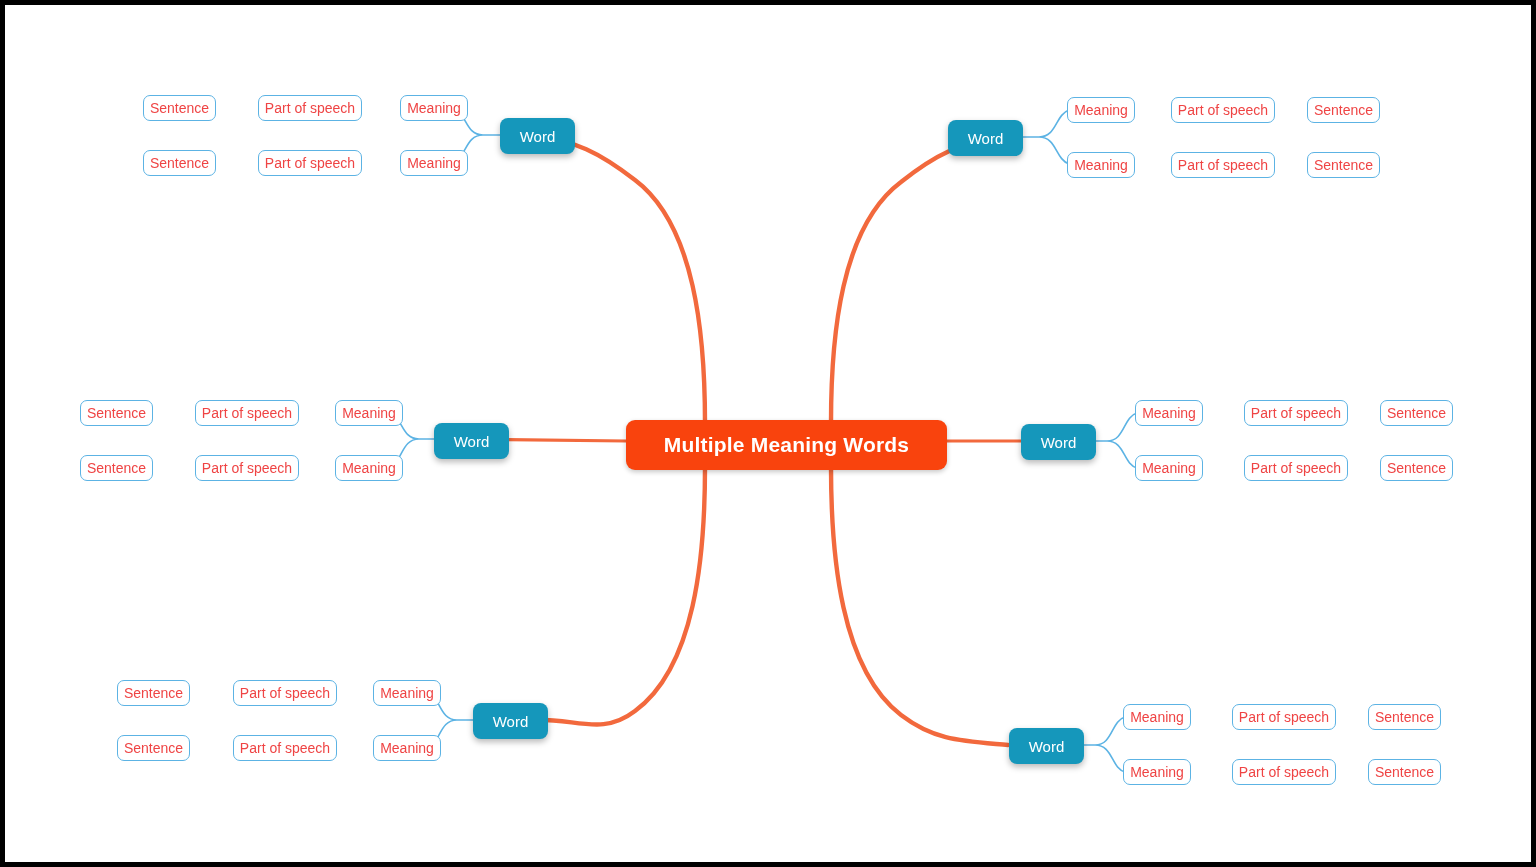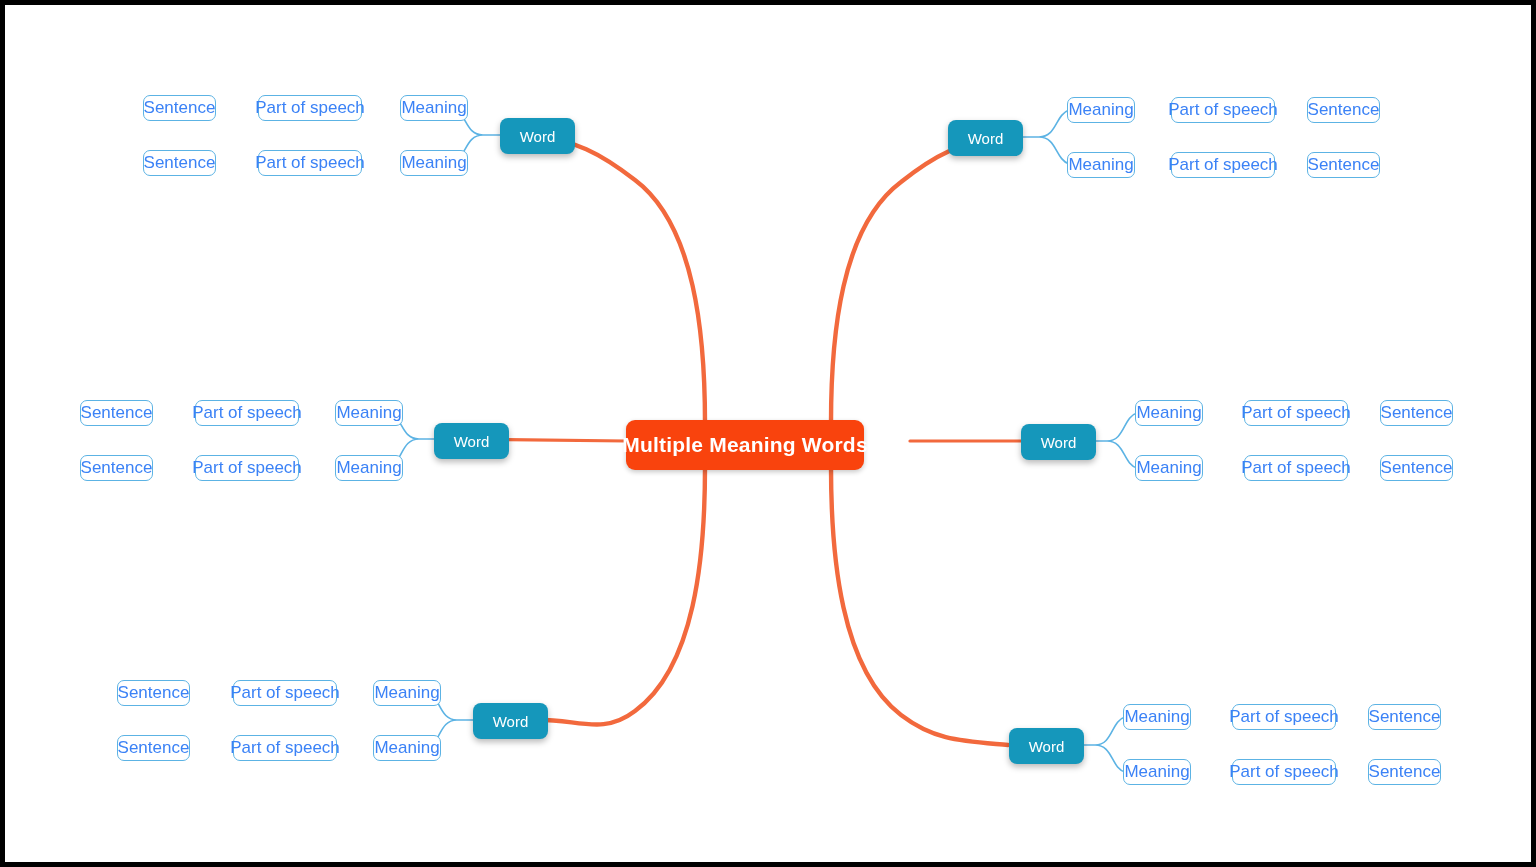--- a/index.html
+++ b/index.html
@@ -62,22 +62,22 @@
     background: #1597bb;
     color: #ffffff;
     font-size: 15px;
     font-weight: normal;
     border-radius: 8px;
     box-shadow: 0 3px 6px rgba(0,0,0,0.28);
   }
 
   .leaf-node {
     background: #ffffff;
-    color: #3b82f6;
-    font-size: 17px;
+    color: #ef4444;
+    font-size: 14px;
     font-weight: normal;
     border: 1.4px solid #5cb3e4;
     border-radius: 7px;
   }
 </style>
 </head>
 <body>
 
 <div id="frame">
   <div id="canvas">
@@ -144,21 +144,21 @@
 
       <path d="M 1074 740 L 1090 740 C 1108 740 1106 716 1120 712 M 1090 740 C 1108 740 1106 763 1120 767" fill="none" stroke="#5cb3e4" stroke-width="1.6"></path>
       <line x1="1120" y1="712" x2="1178" y2="712" stroke="#5cb3e4" stroke-width="1.6"></line>
       <line x1="1232" y1="712" x2="1314" y2="712" stroke="#5cb3e4" stroke-width="1.6"></line>
       <line x1="1368" y1="712" x2="1432" y2="712" stroke="#5cb3e4" stroke-width="1.6"></line>
       <line x1="1120" y1="767" x2="1178" y2="767" stroke="#5cb3e4" stroke-width="1.6"></line>
       <line x1="1232" y1="767" x2="1314" y2="767" stroke="#5cb3e4" stroke-width="1.6"></line>
       <line x1="1368" y1="767" x2="1432" y2="767" stroke="#5cb3e4" stroke-width="1.6"></line>
     </svg>
 
-    <div class="node center-node" style="left:621px; top:415px; width:238px; height:50px;">Multiple Meaning Words</div>
+    <div class="node center-node" style="left:621px; top:415px; width:321px; height:50px;">Multiple Meaning Words</div>
 
     <div class="node word-node" style="left:495px; top:113px; width:75px; height:36px;">Word</div>
 
     <div class="node leaf-node" style="left:395px; top:90px; width:68px; height:26px;">Meaning</div>
     <div class="node leaf-node" style="left:253px; top:90px; width:104px; height:26px;">Part of speech</div>
     <div class="node leaf-node" style="left:138px; top:90px; width:73px; height:26px;">Sentence</div>
 
     <div class="node leaf-node" style="left:395px; top:145px; width:68px; height:26px;">Meaning</div>
     <div class="node leaf-node" style="left:253px; top:145px; width:104px; height:26px;">Part of speech</div>
     <div class="node leaf-node" style="left:138px; top:145px; width:73px; height:26px;">Sentence</div>

